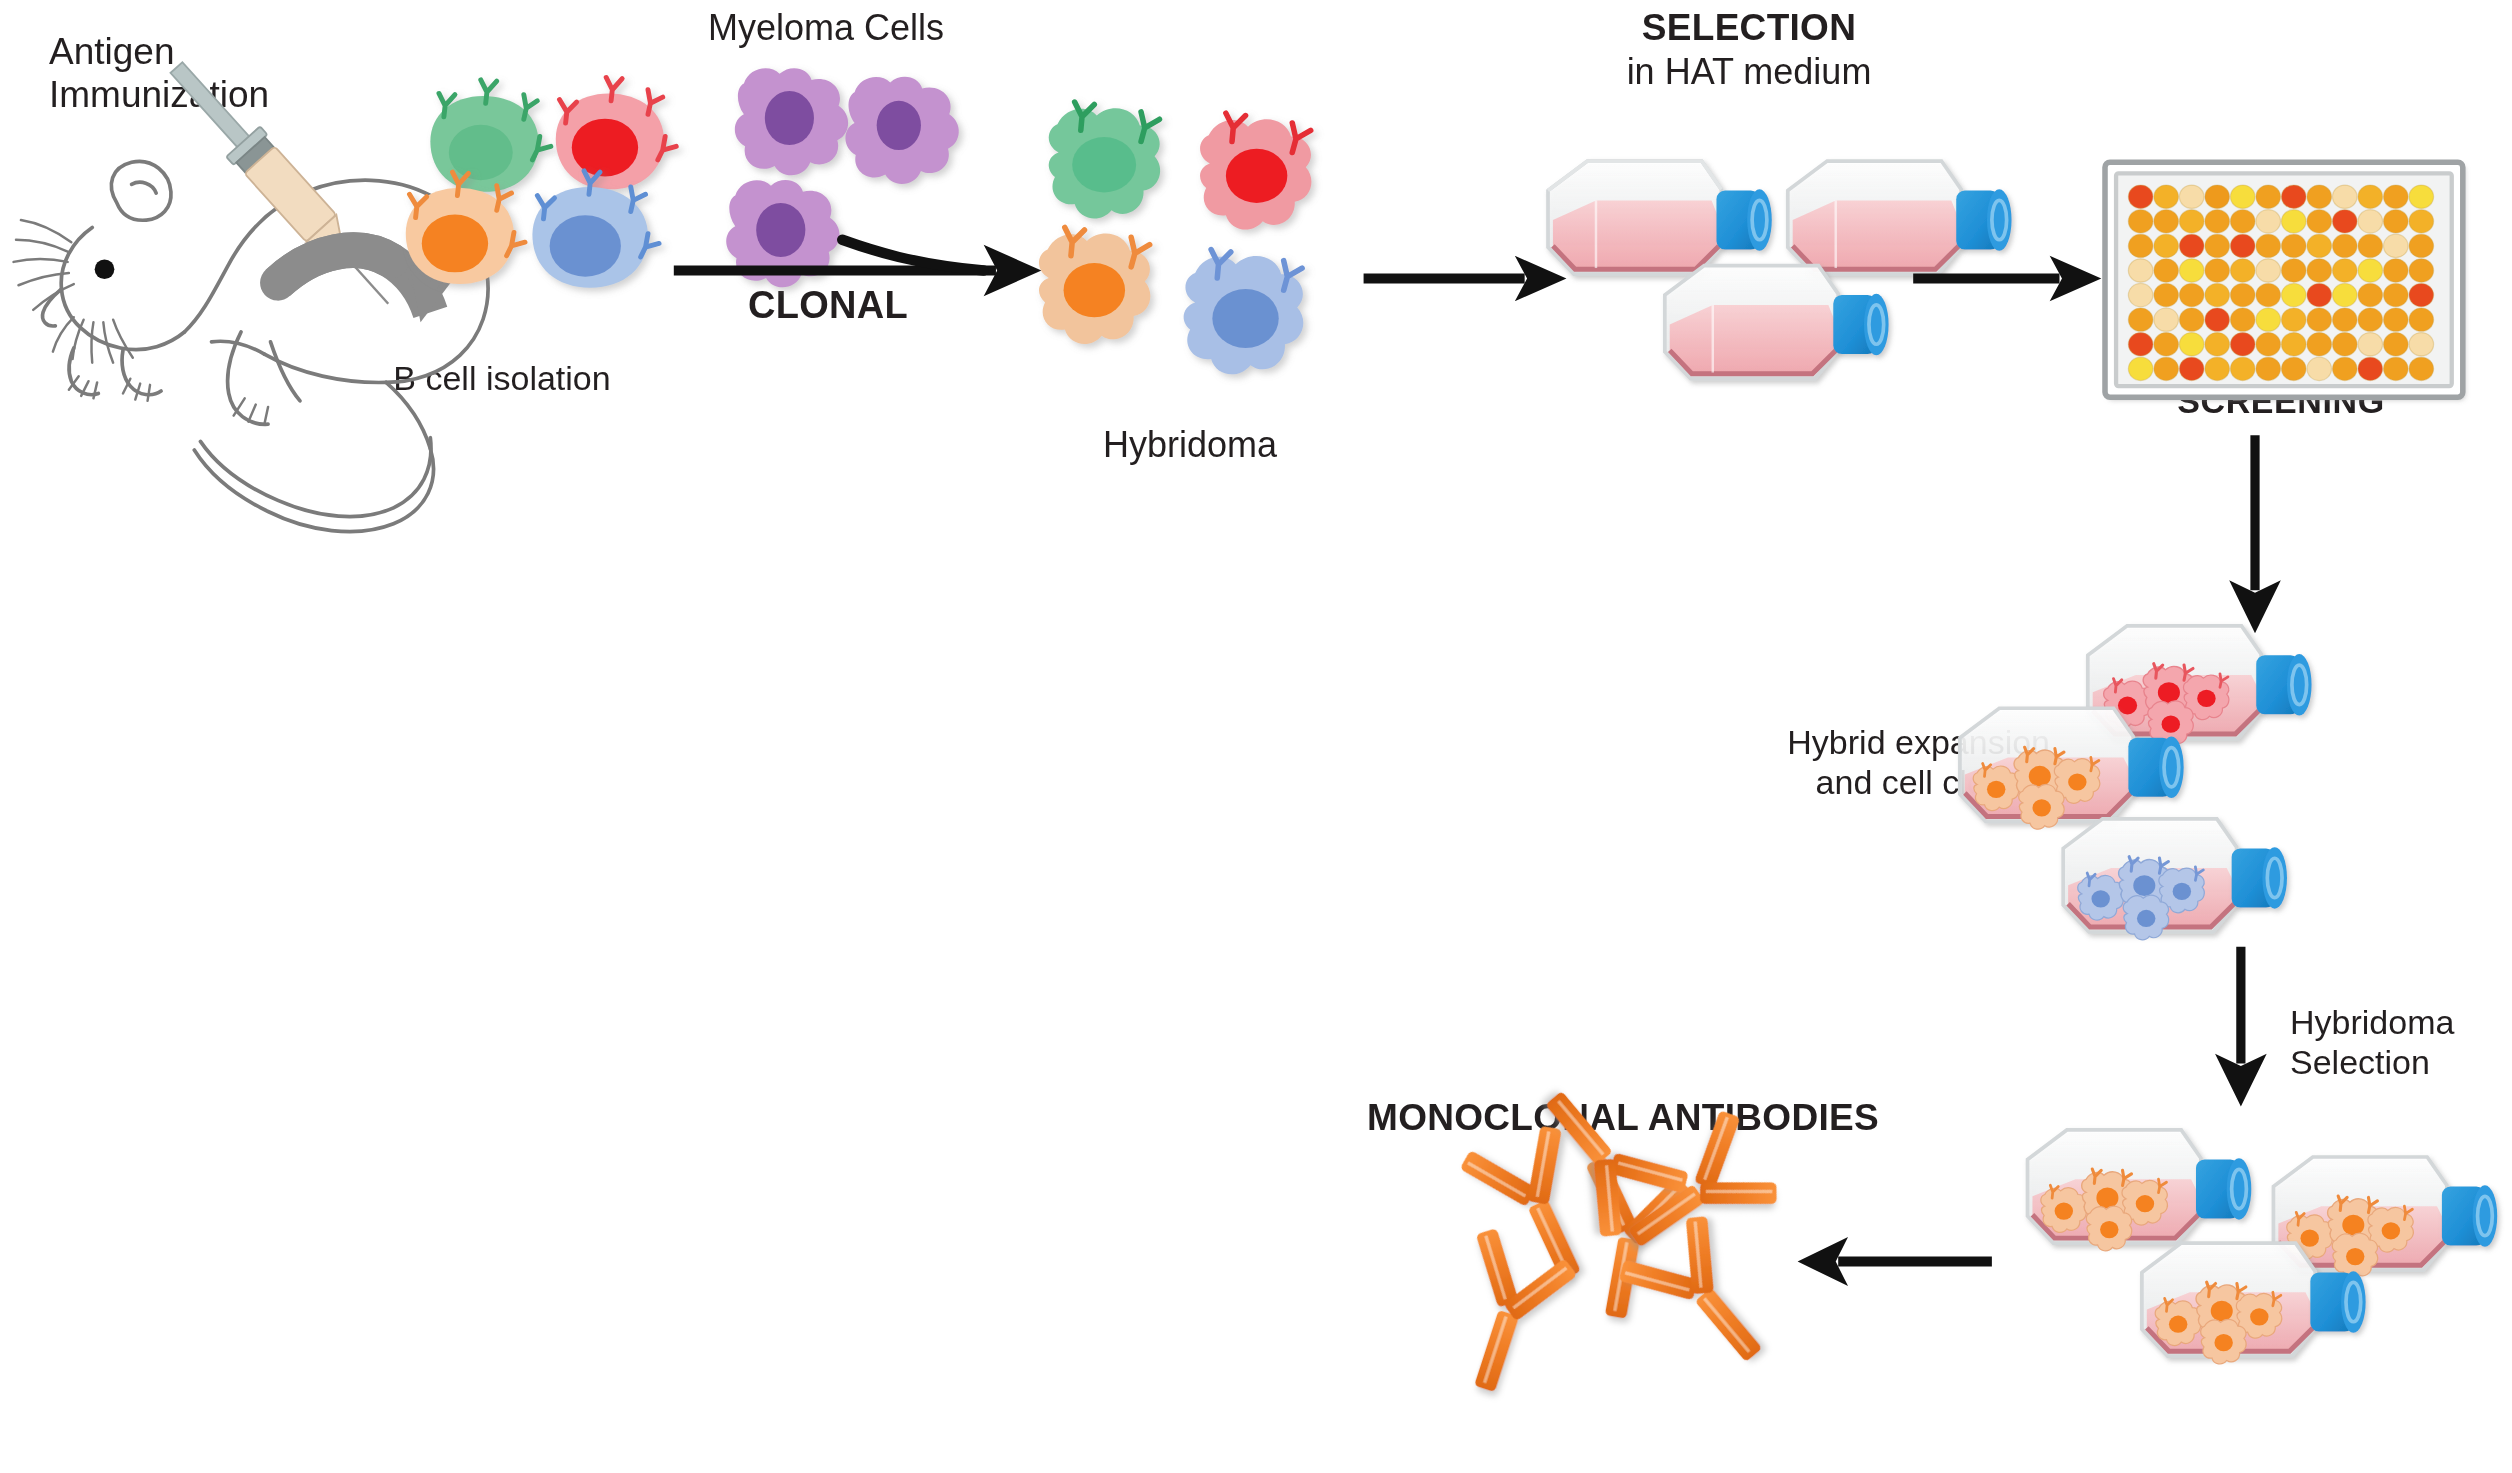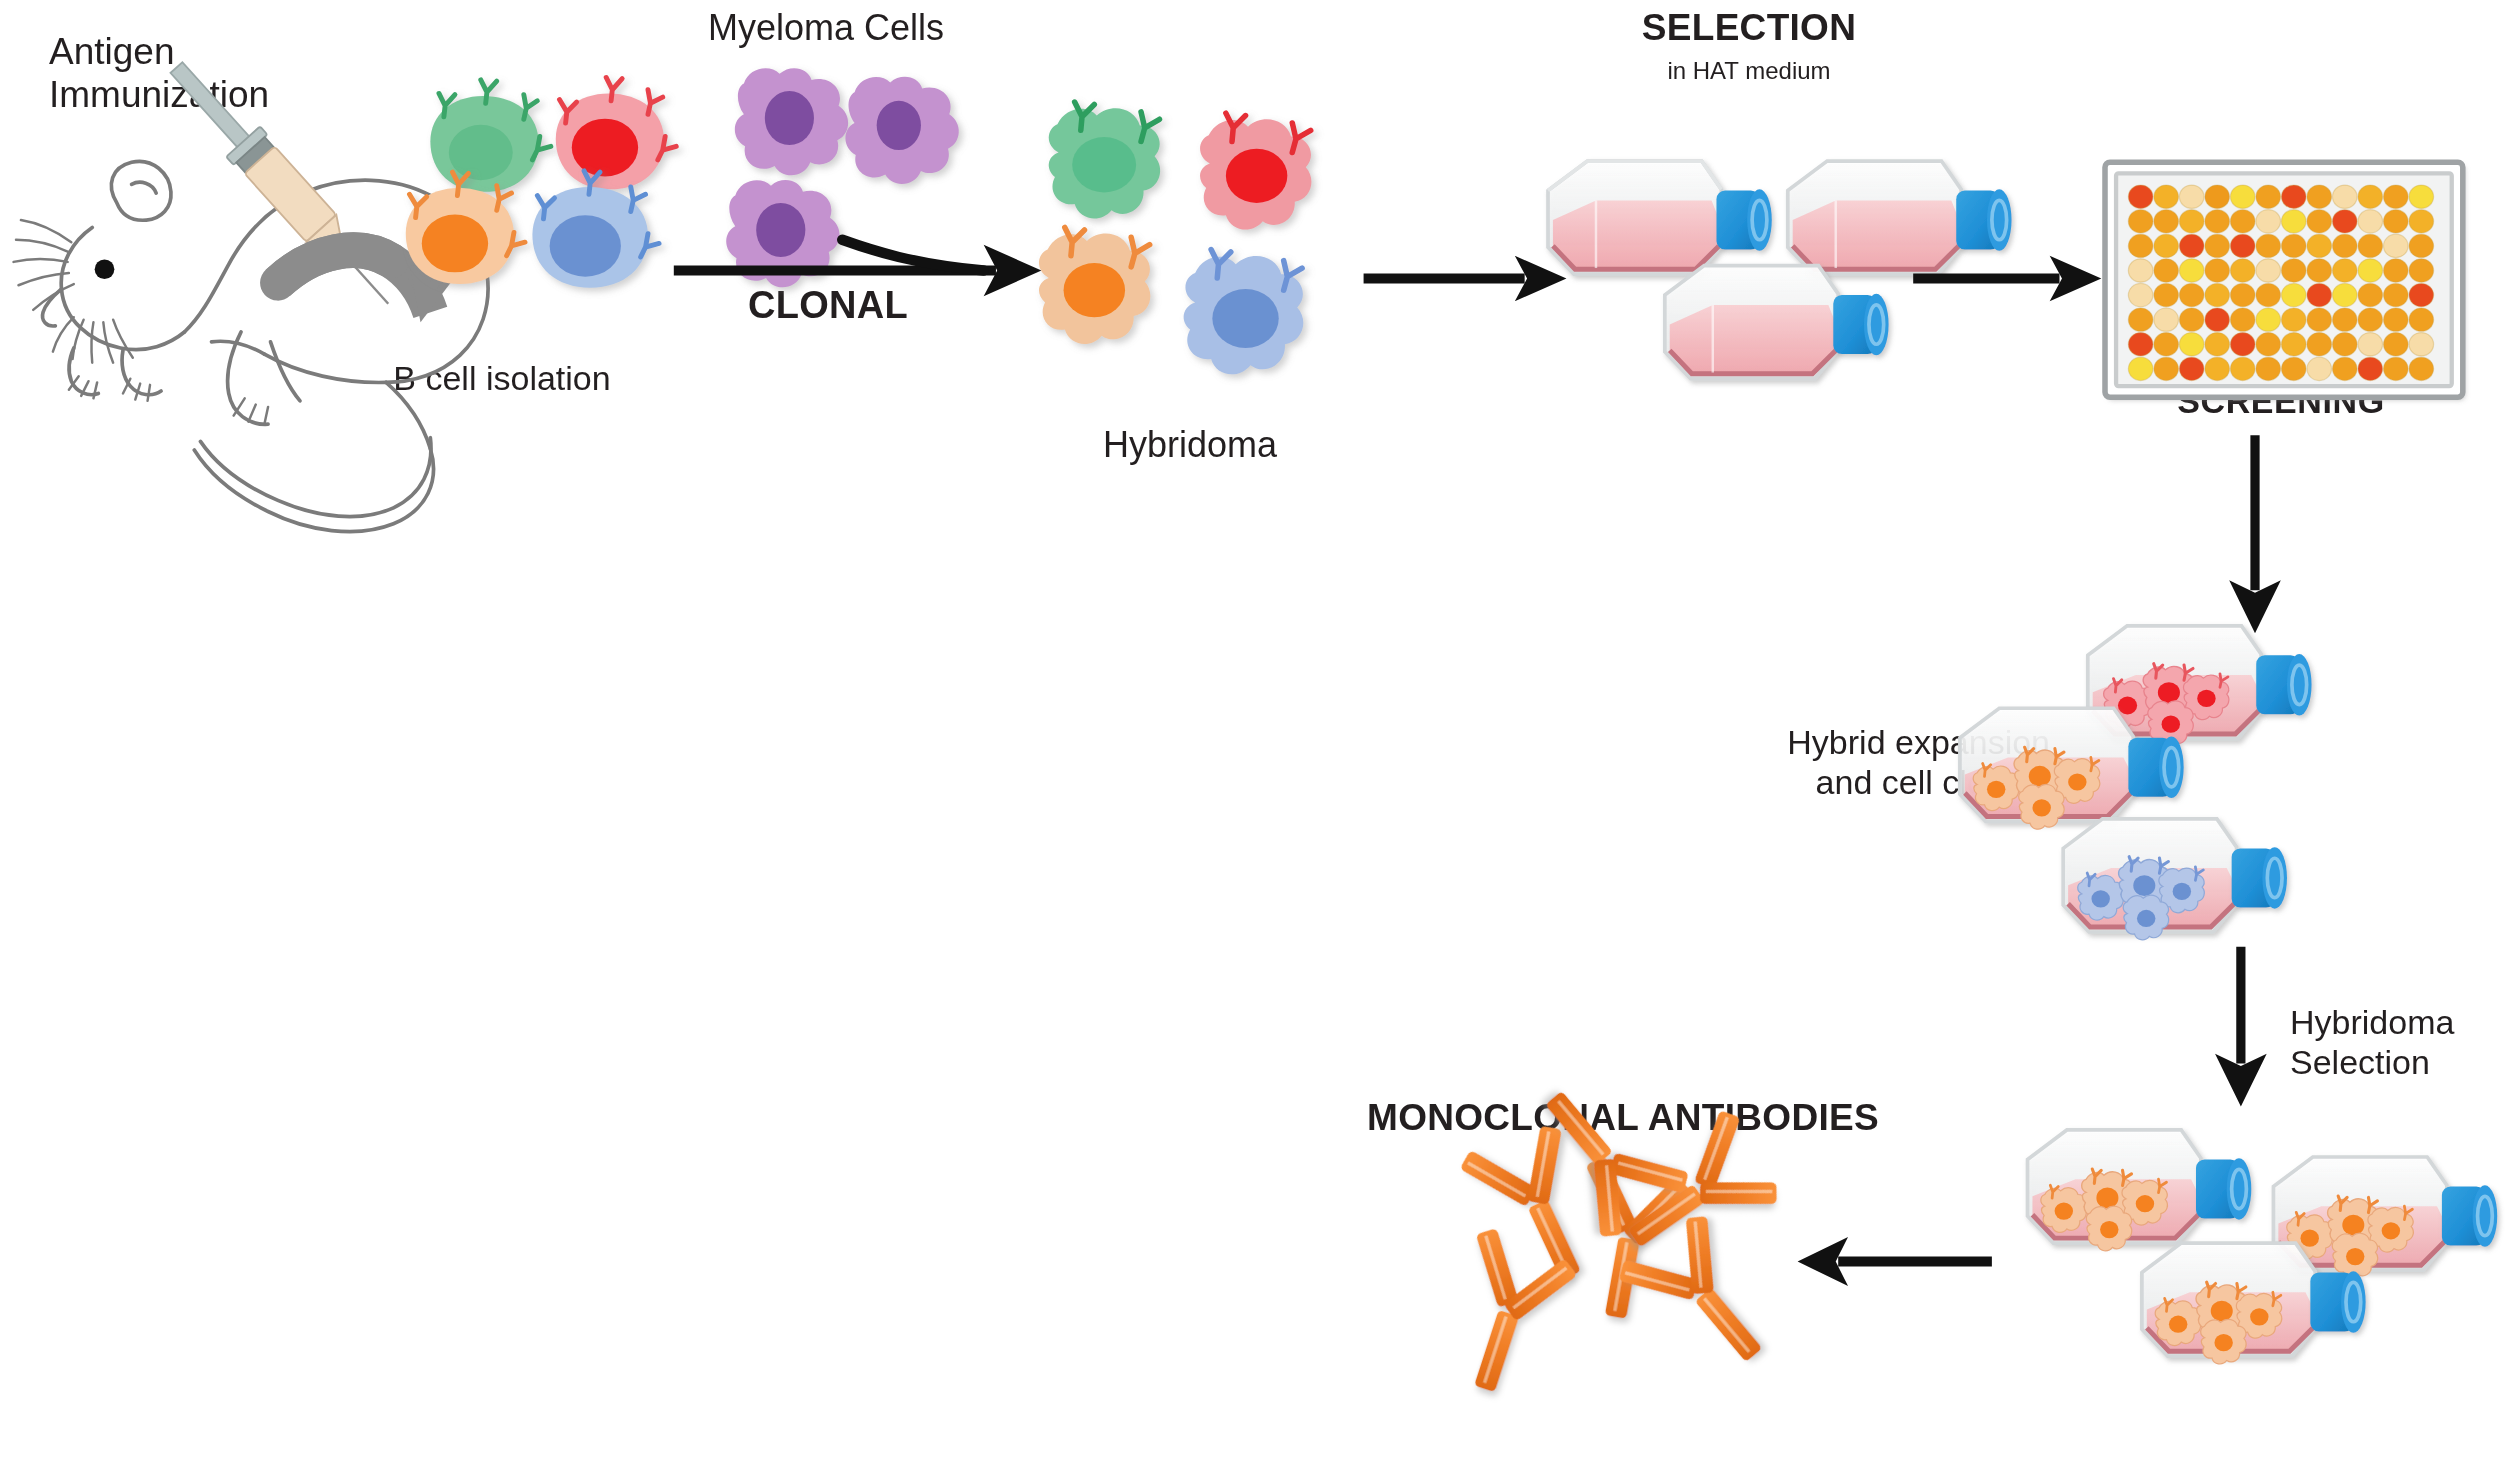--- a/index.html
+++ b/index.html
@@ -22,21 +22,21 @@
 
   <div class="lbl reg ctr" style="left:502px;top:358px;font-size:34px;">B cell isolation</div>
 
   <div class="lbl reg ctr" style="left:826px;top:7.4px;font-size:36px;">Myeloma Cells</div>
 
   <div class="lbl bold ctr" style="left:828px;top:283px;font-size:38px;">CLONAL</div>
 
   <div class="lbl reg ctr" style="left:1190px;top:424px;font-size:36px;">Hybridoma</div>
 
   <div class="lbl bold ctr" style="left:1749px;top:6.1px;font-size:37px;">SELECTION</div>
-  <div class="lbl reg ctr" style="left:1749px;top:57px;font-size:24px;">in HAT medium</div>
+  <div class="lbl reg ctr" style="left:1749px;top:51px;font-size:36px;">in HAT medium</div>
 
   <div class="lbl bold ctr" style="left:2281px;top:381px;font-size:34px;letter-spacing:0.6px;">SCREENING</div>
 
   <div class="lbl reg" style="left:1786px;top:722px;font-size:34px;text-align:right;width:264px;">Hybrid expansion
 and cell cloning</div>
 
   <div class="lbl reg" style="left:2290px;top:1002px;font-size:34px;">Hybridoma
 Selection</div>
 
 

